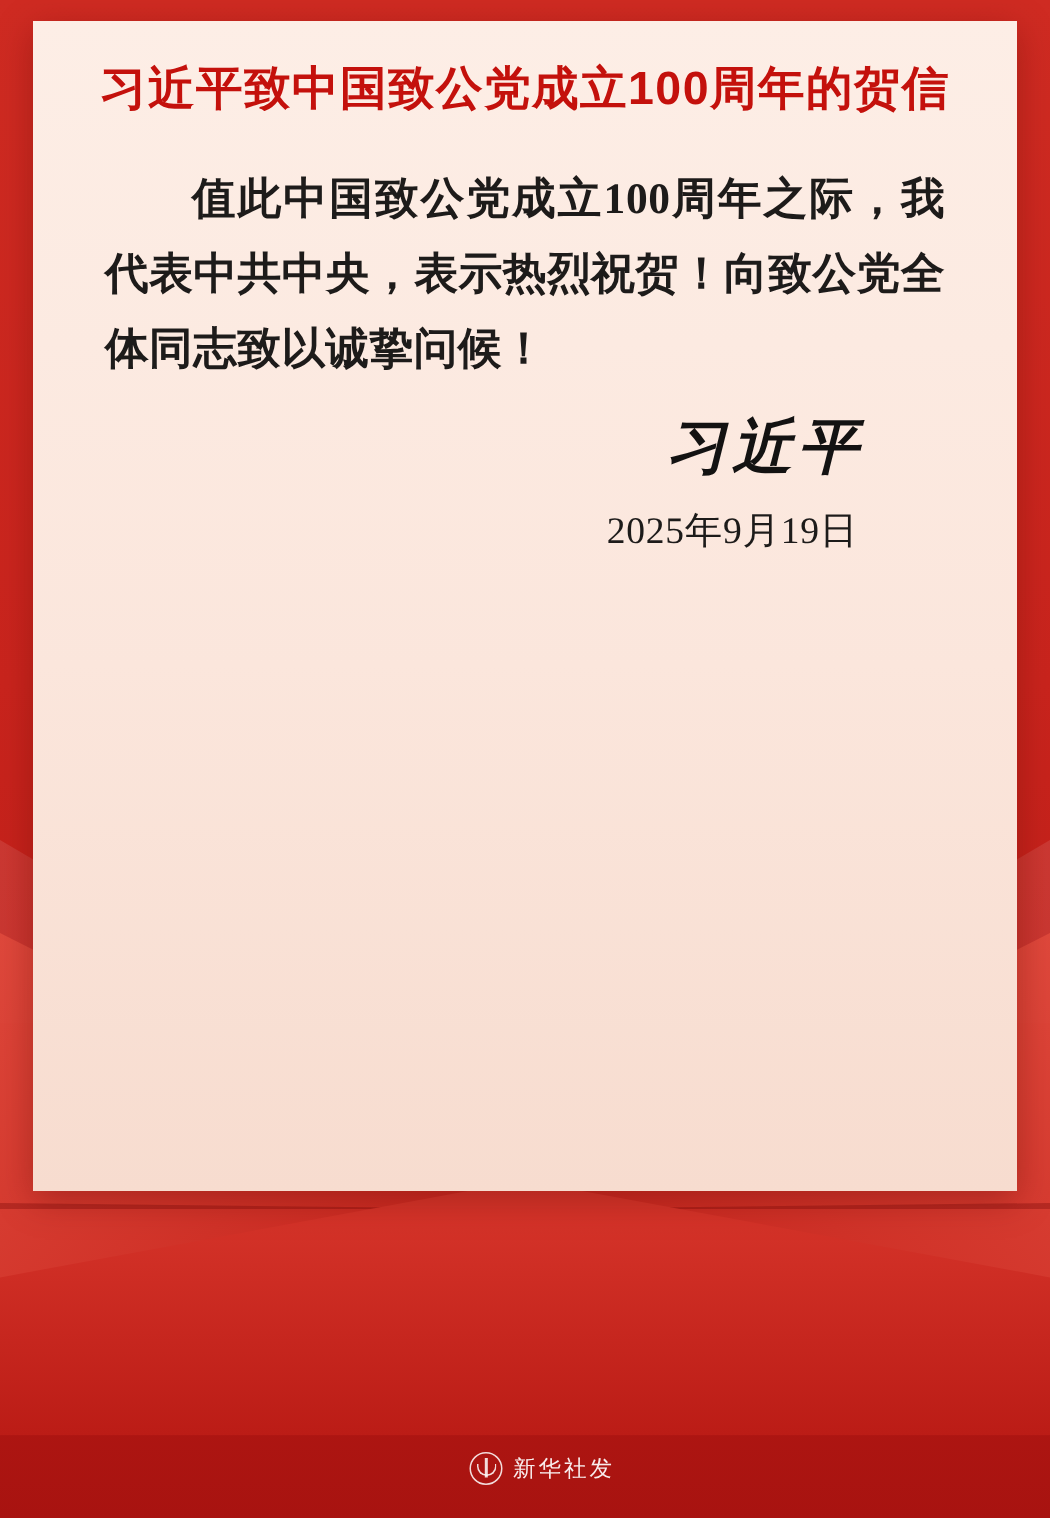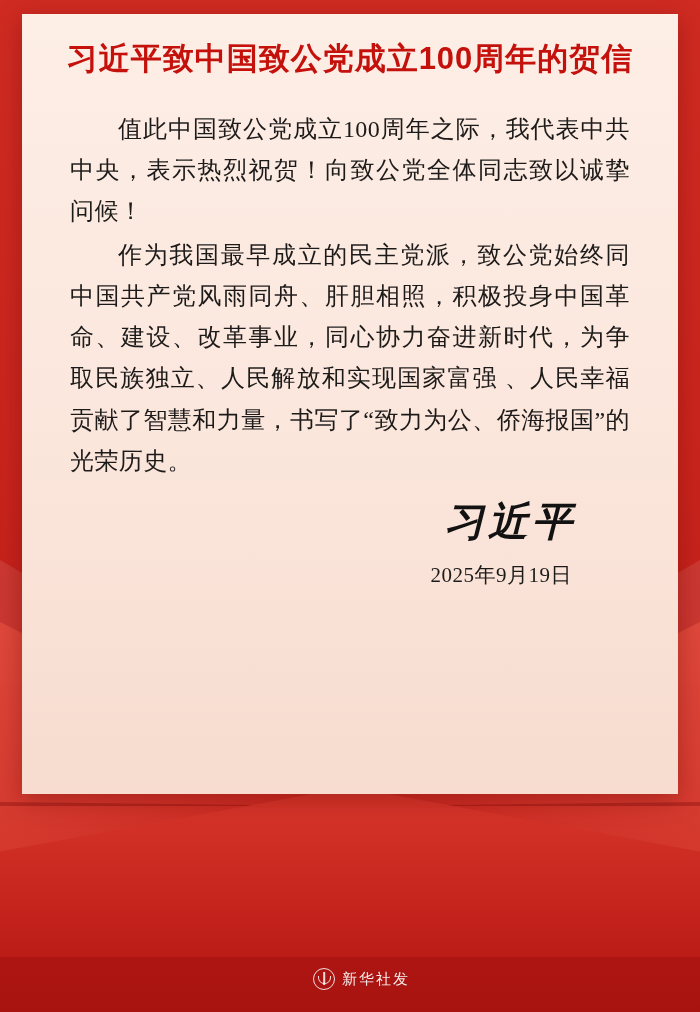--- a/index.html
+++ b/index.html
@@ -108,45 +108,46 @@
     letter-spacing: 1px;
     color: #c4110c;
     line-height: 1.25;
     white-space: nowrap;
   }
   .letter-body {
     padding: 26px 48px 0 48px;
   }
   .para {
     font-family: "Liberation Serif", "DejaVu Serif", serif;
-    font-size: 24px;
+    font-size: 29px;
     line-height: 1.72;
     color: #1d1b1a;
     text-align: justify;
     text-indent: 2em;
     margin: 0 0 2px 0;
     letter-spacing: .4px;
+    font-weight: bold;
   }
   .signature {
     margin-top: 12px;
     padding-right: 54px;
     text-align: right;
     font-family: "Liberation Serif", "DejaVu Serif", serif;
     font-size: 40px;
     font-weight: bold;
     letter-spacing: 4px;
     color: #131212;
     font-style: italic;
   }
   .sign-date {
     margin-top: 12px;
     padding-right: 58px;
     text-align: right;
     font-family: "Liberation Serif", "DejaVu Serif", serif;
-    font-size: 21px;
+    font-size: 25px;
     color: #1d1b1a;
     letter-spacing: .5px;
   }
 
   
   .footer {
     position: absolute;
     left: 0; right: 0;
     bottom: 22px;
     display: flex;
@@ -202,21 +203,20 @@
   <div class="flap-center"></div>
 
   <div class="card">
 
     <div class="card-title-wrap">
       <div class="card-title">习近平致中国致公党成立100周年的贺信</div>
     </div>
 
     <div class="letter-body">
       <p class="para">值此中国致公党成立100周年之际，我代表中共中央，表示热烈祝贺！向致公党全体同志致以诚挚问候！</p>
-      <p class="para">作为我国最早成立的民主党派，致公党始终同中国共产党风雨同舟、肝胆相照，积极投身中国革命、建设、改革事业，同心协力奋进新时代，为争取民族独立、人民解放和实现国家富强 、人民幸福贡献了智慧和力量，书写了“致力为公、侨海报国”的光荣历史。</p>
 
       <div class="signature">习近平</div>
       <div class="sign-date">2025年9月19日</div>
     </div>
 
   </div>
 
   <div class="footer">
     <span class="footer-mark"></span>
     <span class="footer-text">新华社发</span>

